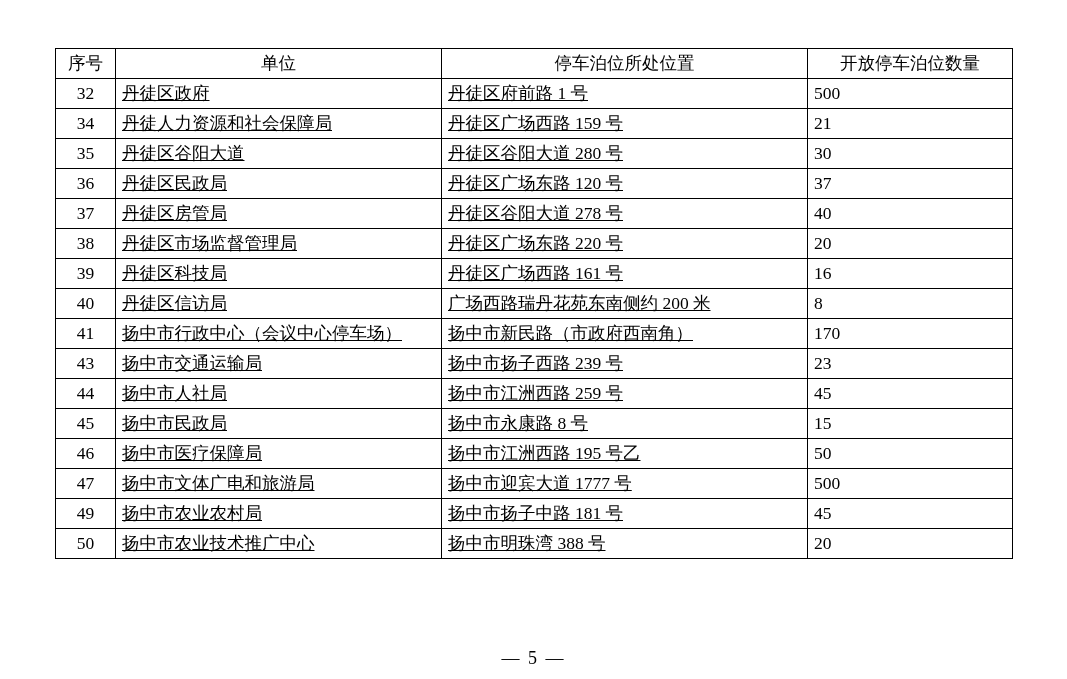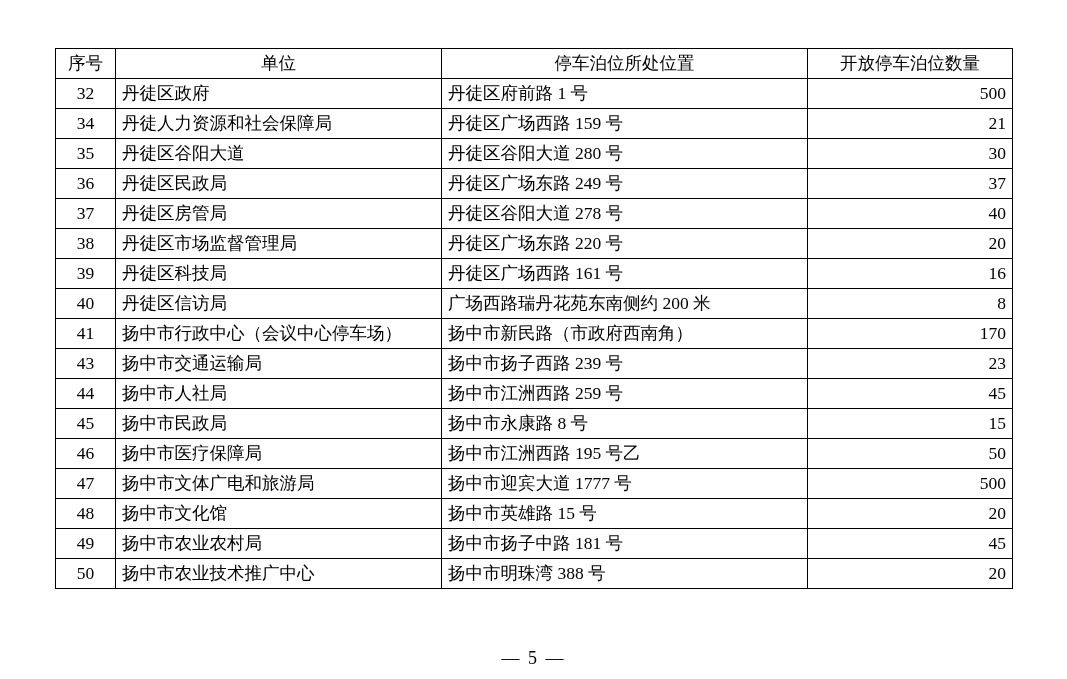--- a/index.html
+++ b/index.html
@@ -55,23 +55,24 @@
     height: 32px;
   }
   td.idx {
     text-align: center;
     font-size: 17.5px;
     margin-top: 16px;
   }
   td.unit, td.loc {
     text-align: left;
     padding-left: 10px;
+    text-decoration: underline;
   }
   td.count {
-    text-align: right;
+    text-align: left;
   }
   .footer {
     position: absolute;
     left: 0;
     top: 648px;
     width: 1067px;
     text-align: center;
     font-size: 18px;
     letter-spacing: 2px;
   }
@@ -112,21 +113,21 @@
         </tr>
         <tr>
           <td class="idx">35</td>
           <td class="unit">丹徒区谷阳大道</td>
           <td class="loc">丹徒区谷阳大道 280 号</td>
           <td class="count">30</td>
         </tr>
         <tr>
           <td class="idx">36</td>
           <td class="unit">丹徒区民政局</td>
-          <td class="loc">丹徒区广场东路 249 号</td>
+          <td class="loc">丹徒区广场东路 120 号</td>
           <td class="count">37</td>
         </tr>
         <tr>
           <td class="idx">37</td>
           <td class="unit">丹徒区房管局</td>
           <td class="loc">丹徒区谷阳大道 278 号</td>
           <td class="count">40</td>
         </tr>
         <tr>
           <td class="idx">38</td>
@@ -176,26 +177,20 @@
           <td class="loc">扬中市江洲西路 195 号乙</td>
           <td class="count">50</td>
         </tr>
         <tr>
           <td class="idx">47</td>
           <td class="unit">扬中市文体广电和旅游局</td>
           <td class="loc">扬中市迎宾大道 1777 号</td>
           <td class="count">500</td>
         </tr>
         <tr>
-          <td class="idx">48</td>
-          <td class="unit">扬中市文化馆</td>
-          <td class="loc">扬中市英雄路 15 号</td>
-          <td class="count">20</td>
-        </tr>
-        <tr>
           <td class="idx">49</td>
           <td class="unit">扬中市农业农村局</td>
           <td class="loc">扬中市扬子中路 181 号</td>
           <td class="count">45</td>
         </tr>
         <tr>
           <td class="idx">50</td>
           <td class="unit">扬中市农业技术推广中心</td>
           <td class="loc">扬中市明珠湾 388 号</td>
           <td class="count">20</td>

